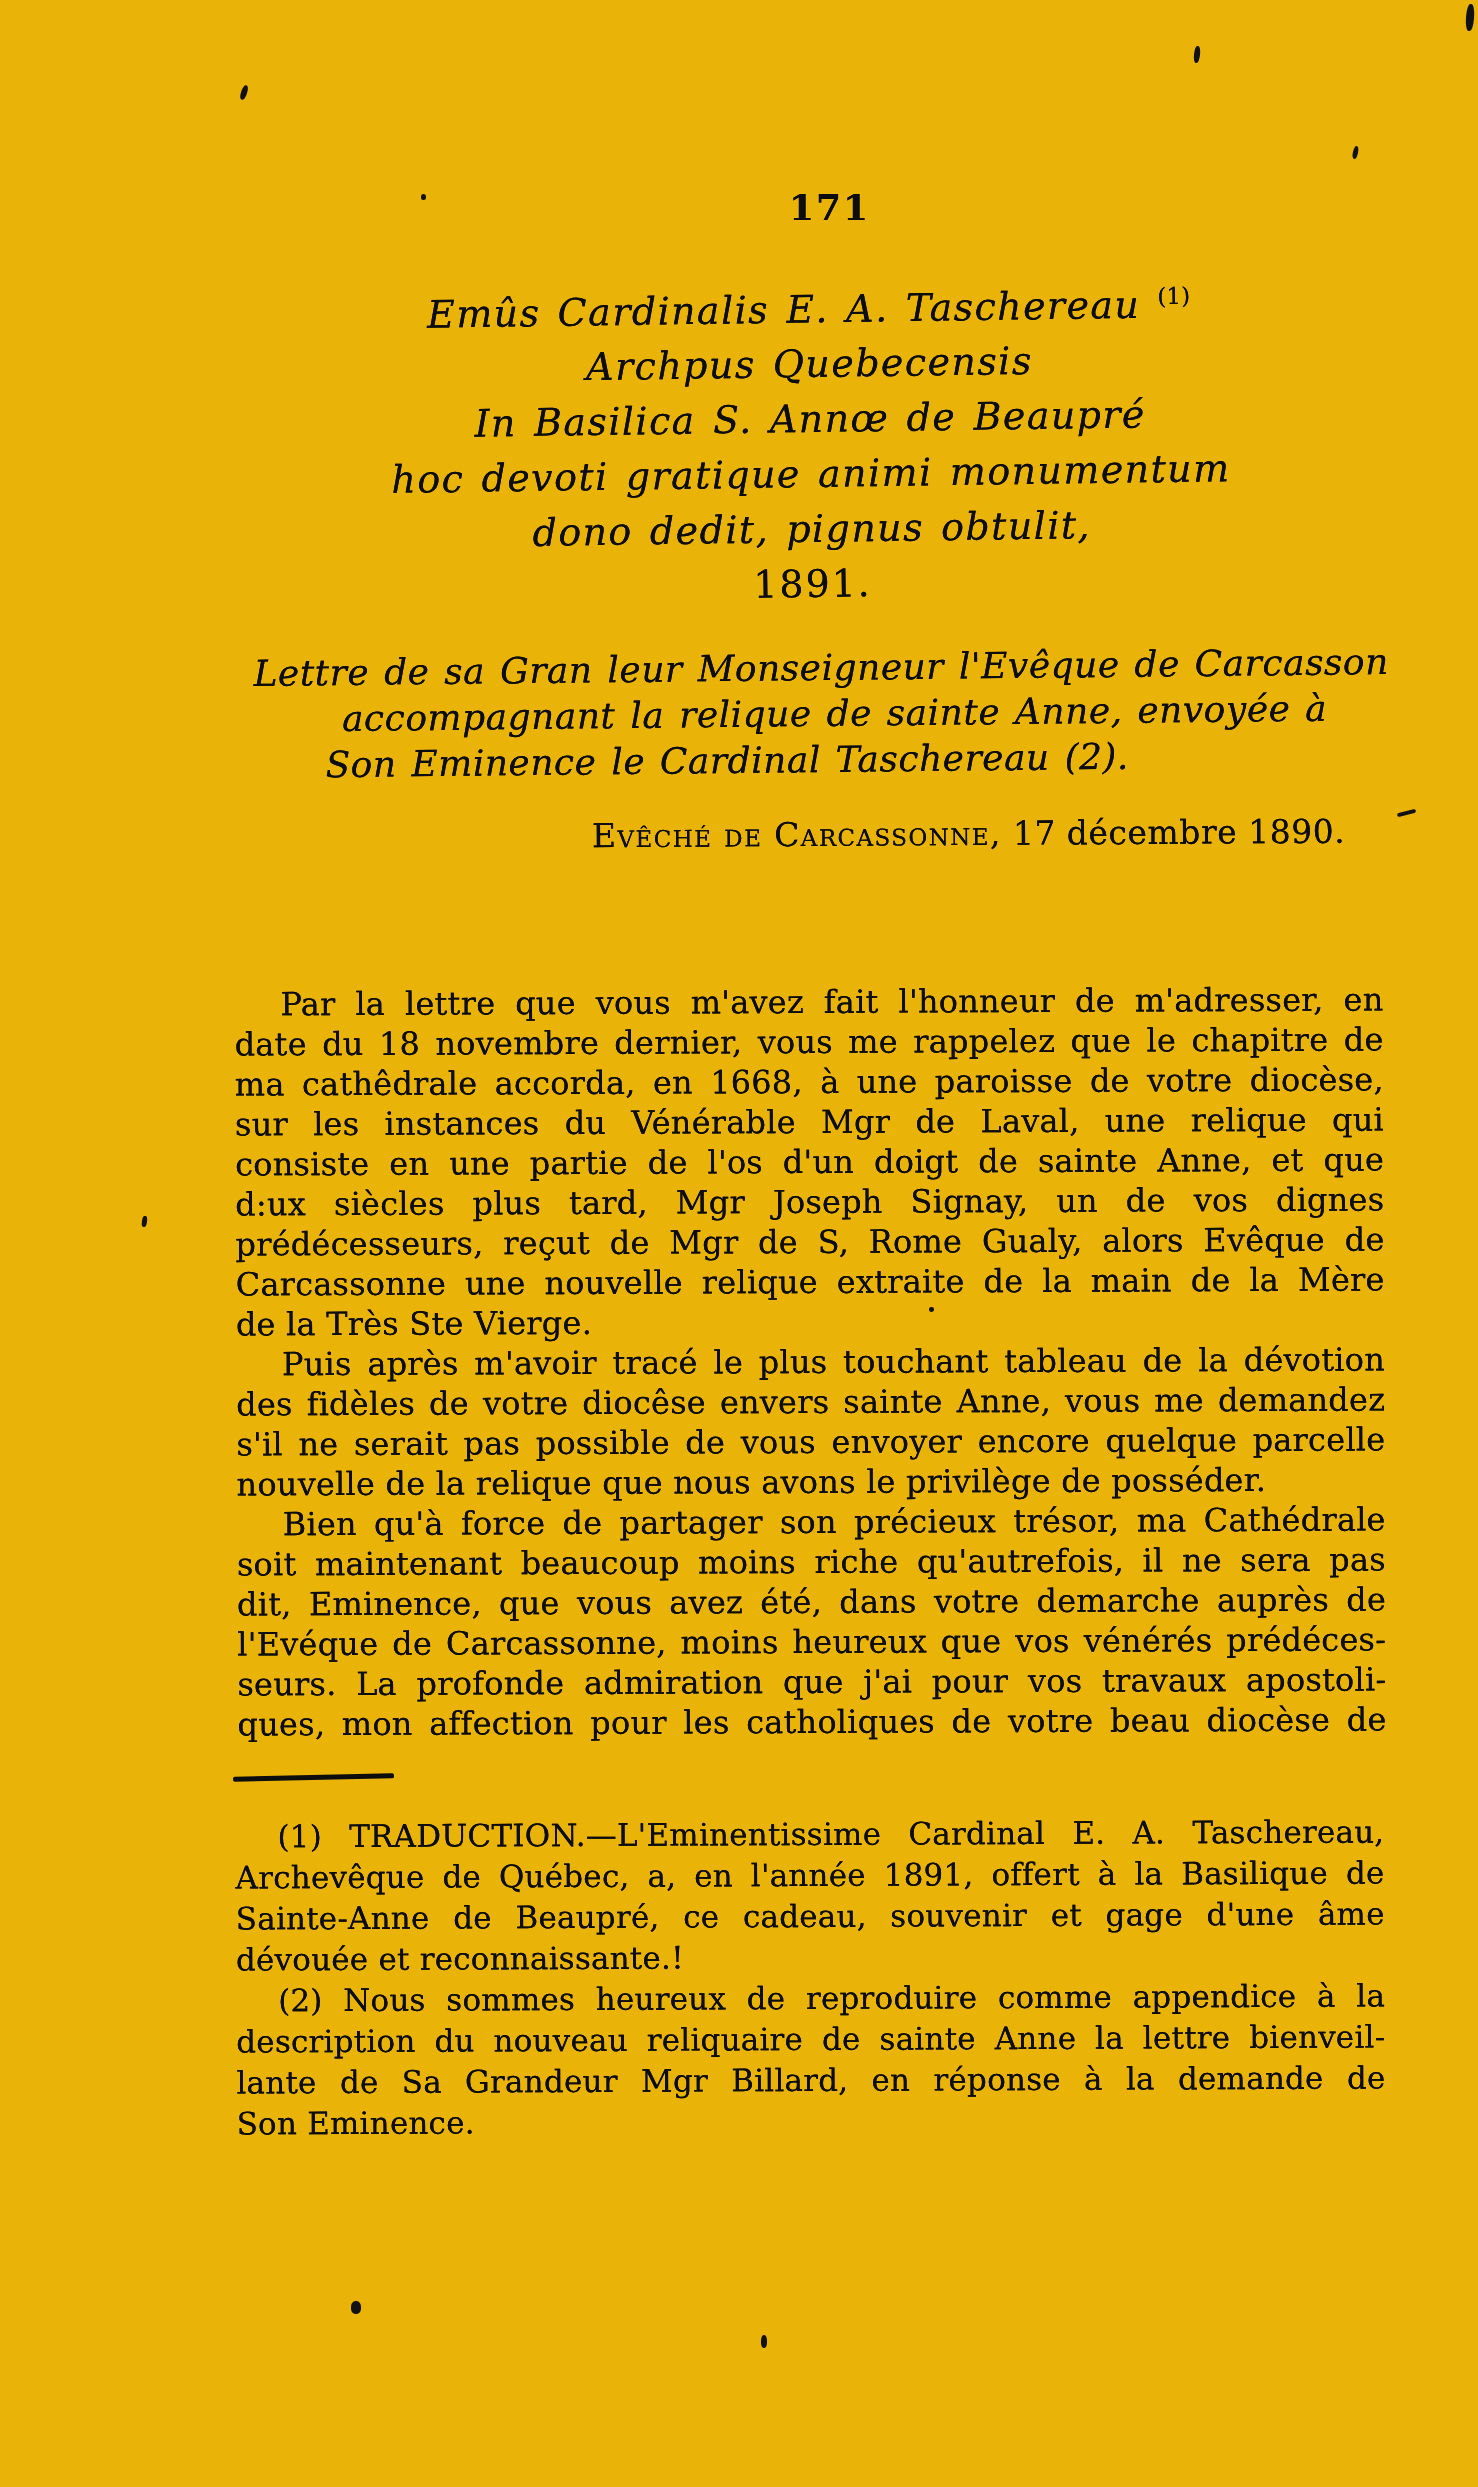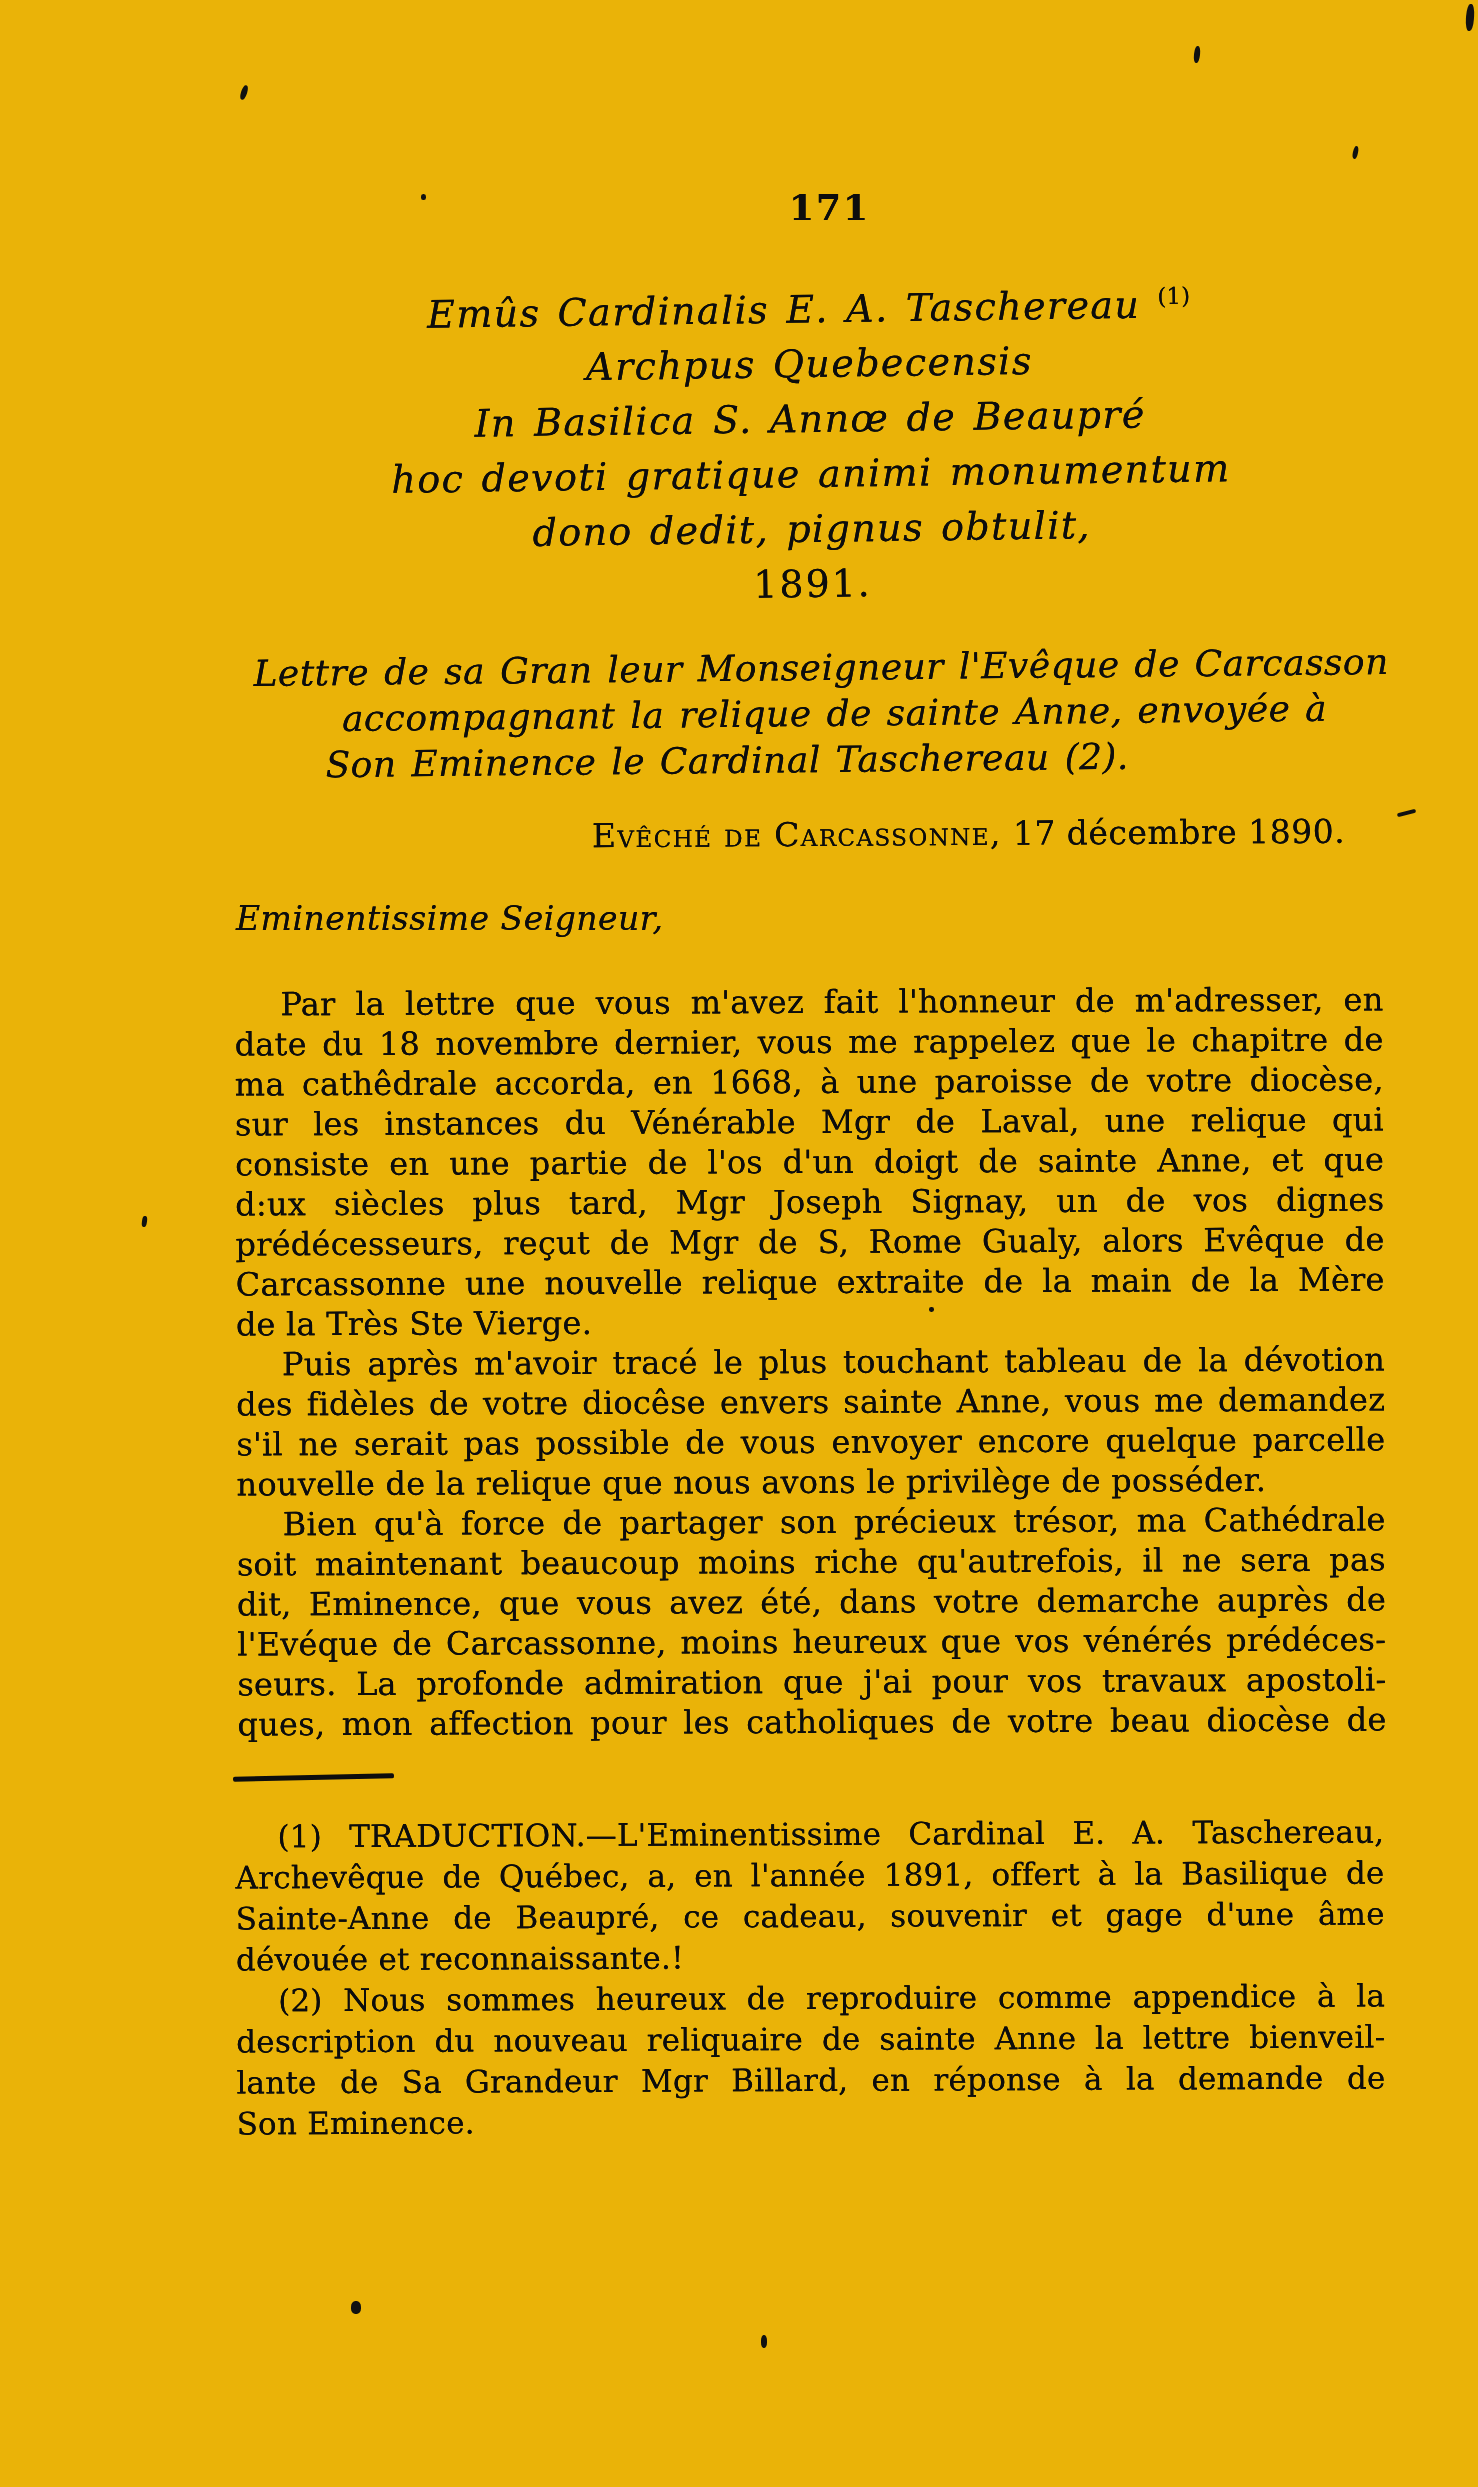--- a/index.html
+++ b/index.html
@@ -127,21 +127,20 @@
   <div class="letter-heading">
       <div class="hline">Lettre de sa Gran leur Monseigneur l'Evêque de Carcasson</div>
       <div class="hline">accompagnant la relique de sainte Anne, envoyée à</div>
       <div class="hline">Son Eminence le Cardinal Taschereau (2).</div>
     </div>
 
   <div class="letterhead">
     <span class="place">Evêché de Carcassonne,</span><span class="date"> 17 décembre 1890.</span>
   </div>
 
-  <div class="salutation">Eminentissime Seigneur,</div>
 
   <div class="letter-body">
     <div class="para">
         <div class="tline">Par la lettre que vous m'avez fait l'honneur de m'adresser, en</div>
         <div class="tline">date du 18 novembre dernier, vous me rappelez que le chapitre de</div>
         <div class="tline">ma cathêdrale accorda, en 1668, à une paroisse de votre diocèse,</div>
         <div class="tline">sur les instances du Vénérable Mgr de Laval, une relique qui</div>
         <div class="tline">consiste en une partie de l'os d'un doigt de sainte Anne, et que</div>
         <div class="tline">d:ux siècles plus tard, Mgr Joseph Signay, un de vos dignes</div>
         <div class="tline">prédécesseurs, reçut de Mgr de S, Rome Gualy, alors Evêque de</div>

